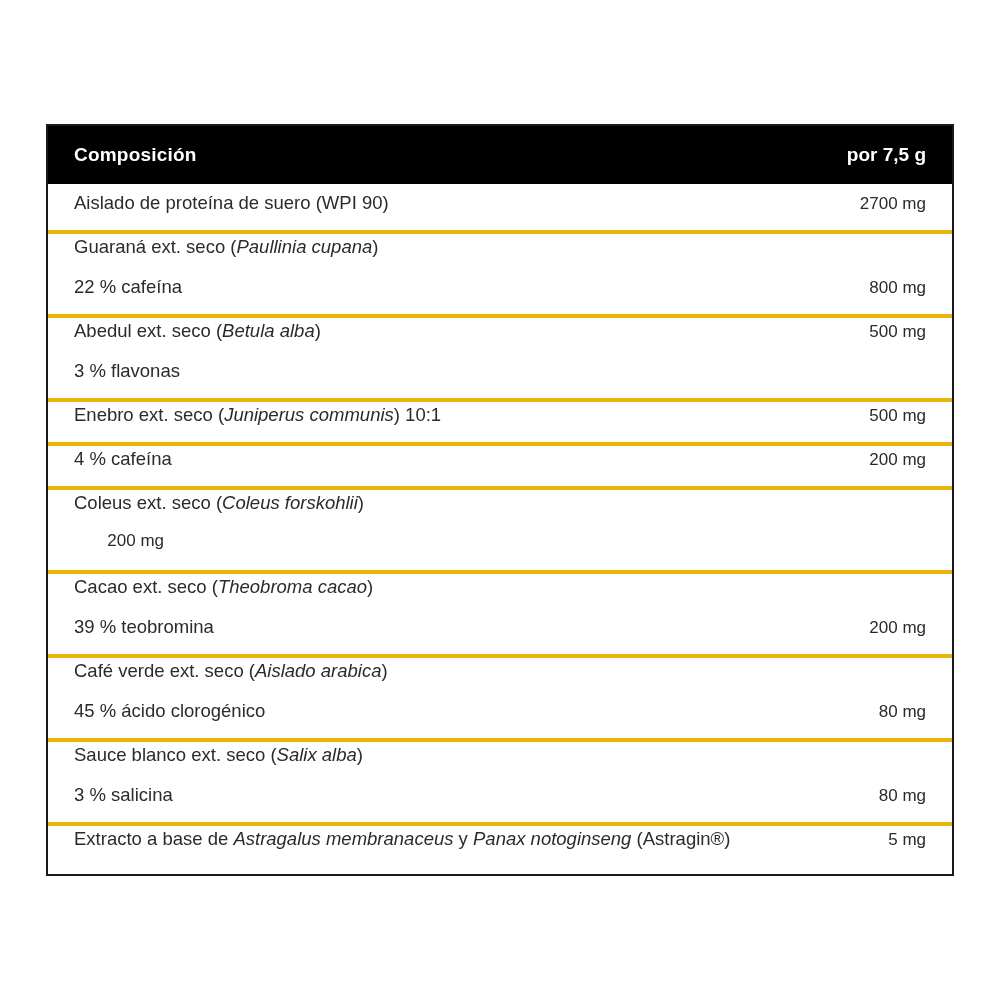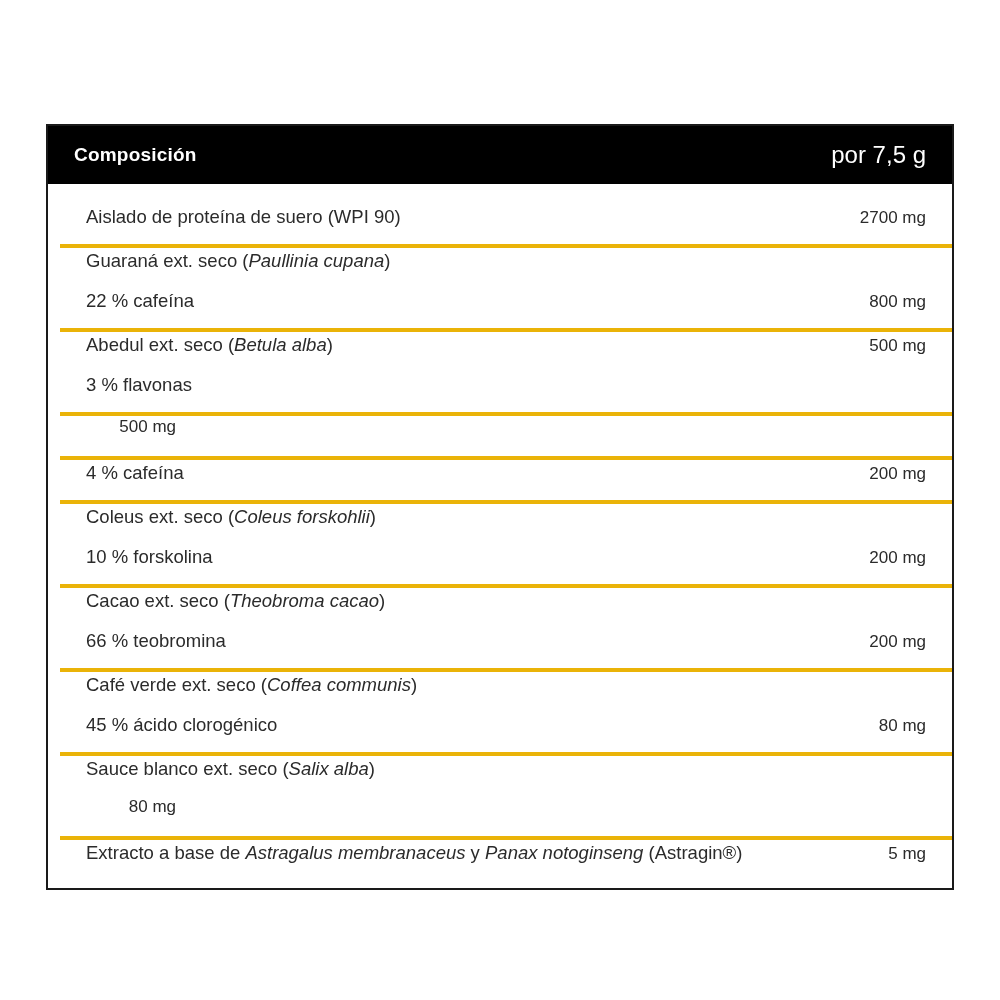--- a/index.html
+++ b/index.html
@@ -35,26 +35,25 @@
     padding: 0 26px 0 26px;
     box-sizing: border-box;
   }
   .table-header .h-title {
     font-size: 19px;
     font-weight: bold;
     letter-spacing: 0.2px;
   }
   .table-header .h-amount {
     margin-left: auto;
-    font-size: 24px;
-    font-weight: normal;
+    font-size: 19px;
+    font-weight: bold;
   }
   .rows {
-    padding: 6px 0 8px 12px;
-    margin-top: 14px;
+    padding: 6px 0 8px 0;
   }
   .row {
     padding: 0 26px;
     box-sizing: border-box;
   }
   .row + .row {
     border-top: 4px solid #eab308;
   }
   .line {
     display: flex;
@@ -117,65 +116,66 @@
             <span class="ing">Abedul ext. seco (<em>Betula alba</em>)</span>
             <span class="amt">500 mg</span>
           </div>
           <div class="line">
             <span class="ing">3 % flavonas</span>
             <span class="amt blank"></span>
           </div>
         </div>
         <div class="row">
           <div class="line">
+            <span class="ing">Enebro ext. seco (<em>Juniperus communis</em>) 10:1</span>
             <span class="amt">500 mg</span>
           </div>
         </div>
         <div class="row">
           <div class="line">
             <span class="ing">4 % cafeína</span>
             <span class="amt">200 mg</span>
           </div>
         </div>
         <div class="row">
           <div class="line">
             <span class="ing">Coleus ext. seco (<em>Coleus forskohlii</em>)</span>
             <span class="amt blank"></span>
           </div>
           <div class="line">
-            <span class="ing">10 % forskolina</span>
             <span class="amt">200 mg</span>
           </div>
         </div>
         <div class="row">
           <div class="line">
             <span class="ing">Cacao ext. seco (<em>Theobroma cacao</em>)</span>
             <span class="amt blank"></span>
           </div>
           <div class="line">
-            <span class="ing">66 % teobromina</span>
+            <span class="ing">39 % teobromina</span>
             <span class="amt">200 mg</span>
           </div>
         </div>
         <div class="row">
           <div class="line">
-            <span class="ing">Café verde ext. seco (<em>Coffea communis</em>)</span>
+            <span class="ing">Café verde ext. seco (<em>Aislado arabica</em>)</span>
             <span class="amt blank"></span>
           </div>
           <div class="line">
             <span class="ing">45 % ácido clorogénico</span>
             <span class="amt">80 mg</span>
           </div>
         </div>
         <div class="row">
           <div class="line">
             <span class="ing">Sauce blanco ext. seco (<em>Salix alba</em>)</span>
             <span class="amt blank"></span>
           </div>
           <div class="line">
+            <span class="ing">3 % salicina</span>
             <span class="amt">80 mg</span>
           </div>
         </div>
         <div class="row">
           <div class="line">
             <span class="ing">Extracto a base de <em>Astragalus membranaceus</em> y <em>Panax notoginseng</em> (Astragin®)</span>
             <span class="amt">5 mg</span>
           </div>
         </div>
       </div>

